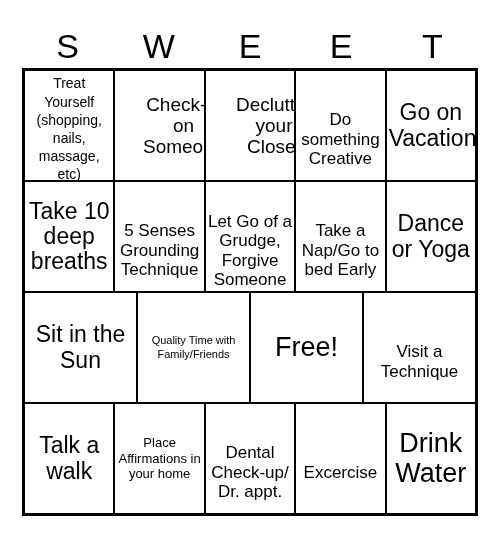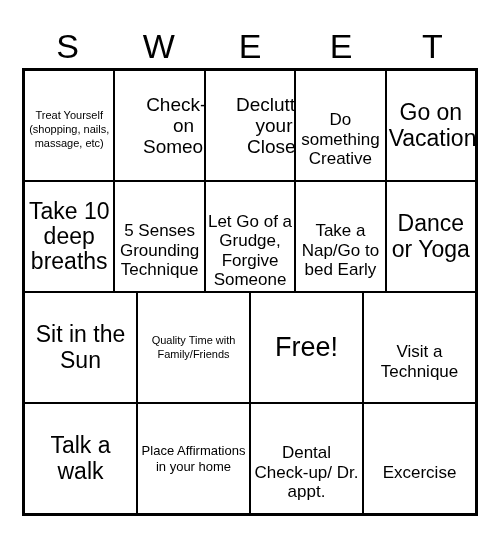--- a/index.html
+++ b/index.html
@@ -81,21 +81,21 @@
     white-space: pre-line;
     word-break: normal;
   }
   
   .fs-xxl .cell-text { font-size: 27px; line-height: 1.1; }
   .fs-xl  .cell-text { font-size: 23px; line-height: 1.1; }
   .fs-lg  .cell-text { font-size: 19px; line-height: 1.12; margin-left: 48px; }
   .fs-md  .cell-text { font-size: 17px; line-height: 1.14; margin-top: 28px; }
   .fs-sm  .cell-text { font-size: 13px; line-height: 1.2; }
   .fs-xs  .cell-text { font-size: 11px; line-height: 1.25; }
-  .fs-xxs .cell-text { font-size: 11px; line-height: 1.3; margin-top: 7px; }
+  .fs-xxs .cell-text { font-size: 14px; line-height: 1.3; margin-top: 7px; }
 </style>
 </head>
 <body>
 
 <div class="card">
 
   <div class="header-row">
     <div class="header-cell">S</div>
     <div class="header-cell">W</div>
     <div class="header-cell">E</div>
@@ -162,17 +162,20 @@
         </div>
       <div class="cell fs-sm">
           <span class="cell-text">Place Affirmations in your home</span>
         </div>
       <div class="cell fs-md">
           <span class="cell-text">Dental Check-up/ Dr. appt.</span>
         </div>
       <div class="cell fs-md">
           <span class="cell-text">Excercise</span>
         </div>
+      <div class="cell fs-xxl">
+          <span class="cell-text">Drink Water</span>
+        </div>
     </div>
 
 
   </div>
 </div>
 
 </body></html>

